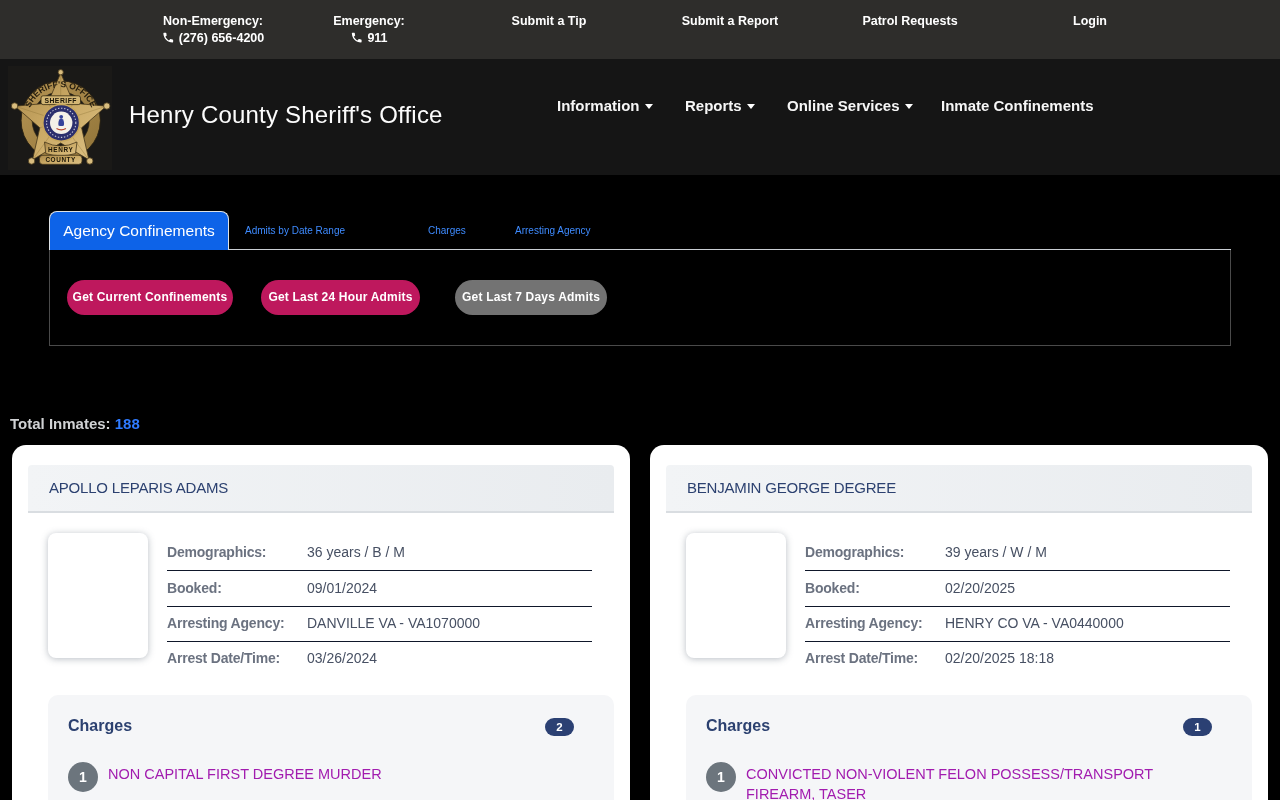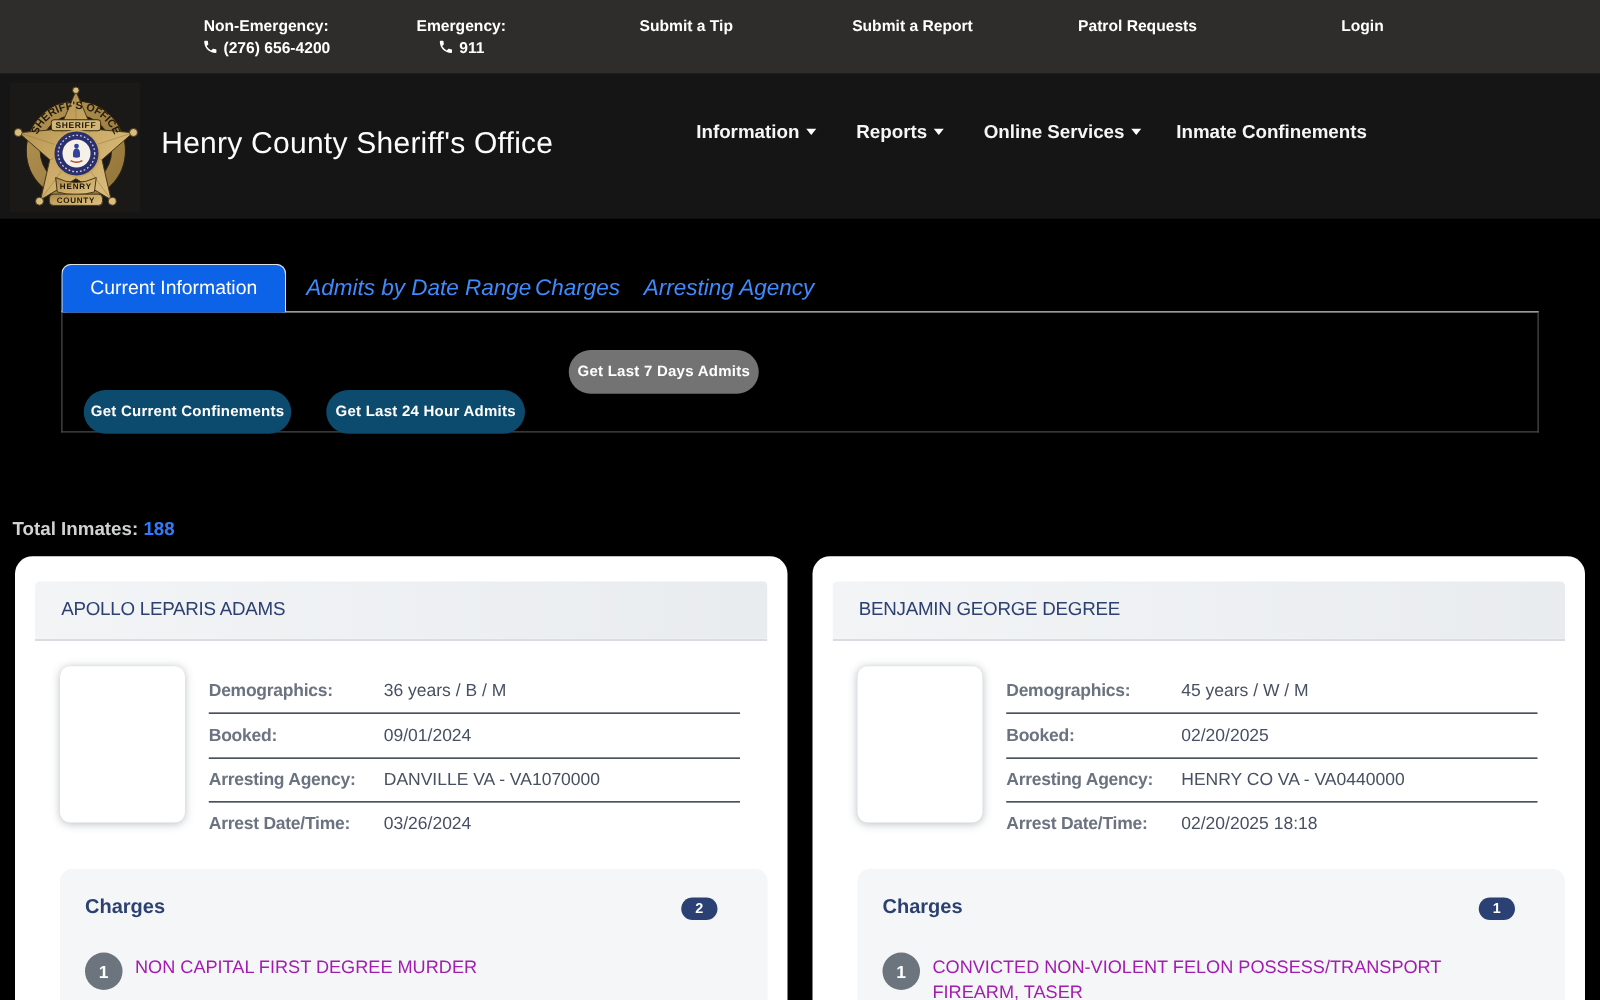--- a/index.html
+++ b/index.html
@@ -18,28 +18,28 @@
 #title { position:absolute; left:129px; top:41.5px; color:#fcfcfc; font-size:24px; font-weight:500; letter-spacing:0.2px; }
 .nav { position:absolute; top:37.5px; color:#f6f6f6; font-size:15px; font-weight:600; white-space:nowrap; }
 .caret { display:inline-block; width:0; height:0; border-left:4.7px solid transparent;
   border-right:4.7px solid transparent; border-top:5px solid #fff; margin-left:5px; vertical-align:2px; }
 
 
 #tabline { position:absolute; left:49px; top:249px; width:1182px; height:1px; background:#c9ced3; }
 #tab-active { position:absolute; left:49px; top:211px; width:180px; height:39px; background:#0d63e8;
   border:1px solid #dee2e6; border-bottom:none; border-radius:8px 8px 0 0;
   color:#fff; font-size:15.5px; text-align:center; line-height:37px; }
-.tablink { position:absolute; top:211px; height:39px; line-height:39px; color:#3e8bff; font-size:18px; white-space:nowrap;font-style:italic; }
+.tablink { position:absolute; top:211px; height:39px; line-height:39px; color:#3e8bff; font-size:10px; white-space:nowrap; }
 
 
 #panel { position:absolute; left:49px; top:250px; width:1182px; height:96px;
   border:1px solid #4a4a4a; border-top:none; }
 .btn { position:absolute; top:280px; height:35px; border-radius:17.5px; color:#fff;
   font-size:12px; font-weight:700; text-align:center; line-height:35px; letter-spacing:0.2px; white-space:nowrap; }
-.btn-blue { background:#0c4a6e;margin-top:32px; }
+.btn-blue { background:#be185d; }
 .btn-green { background:#737373; }
 
 
 #total { position:absolute; left:10px; top:415px; font-size:15px; font-weight:600; color:#d0d2d4; }
 #total b { color:#2f7bff; }
 
 
 .card { position:absolute; top:445px; width:618px; height:420px; background:#fff; border-radius:14px; }
 .chead { position:absolute; left:16px; top:20px; width:586px; height:48px;
   background:linear-gradient(90deg,#f2f4f6 0%,#e9ecef 100%); border-bottom:2px solid #d9dde1; border-radius:4px 4px 0 0;text-decoration:underline; }
@@ -118,21 +118,21 @@
     <text x="52.7" y="96.4" font-size="6.4" font-weight="bold" fill="#1d1708" text-anchor="middle" letter-spacing="0.6">COUNTY</text>
   </svg>
   <div id="title">Henry County Sheriff's Office</div>
   <div class="nav" style="left:557px;">Information<span class="caret"></span></div>
   <div class="nav" style="left:685px;">Reports<span class="caret"></span></div>
   <div class="nav" style="left:787px;">Online Services<span class="caret"></span></div>
   <div class="nav" style="left:941px;">Inmate Confinements</div>
 </div>
 
 <div id="tabline"></div>
-<div id="tab-active">Current Information</div>
+<div id="tab-active">Agency Confinements</div>
 <div class="tablink" style="left:245px;">Admits by Date Range</div>
 <div class="tablink" style="left:428px;">Charges</div>
 <div class="tablink" style="left:515px;">Arresting Agency</div>
 
 <div id="panel"></div>
 <div class="btn btn-blue" style="left:67px;  width:166px;">Get Current Confinements</div>
 <div class="btn btn-blue" style="left:261px; width:159px;">Get Last 24 Hour Admits</div>
 <div class="btn btn-green" style="left:455px; width:152px;">Get Last 7 Days Admits</div>
 
 <div id="total">Total Inmates: <b>188</b></div>
@@ -166,21 +166,21 @@
   </div>
 </div>
 
 <div class="card" style="left:650px;">
   <div class="chead">
       <div class="cname">BENJAMIN GEORGE DEGREE</div>
     </div>
   <div class="photo"></div>
   <div class="drow bl" style="top:90px;">
       <span class="dlab">Demographics:</span>
-      <span class="dval">45 years / W / M</span>
+      <span class="dval">39 years / W / M</span>
     </div>
   <div class="drow bl" style="top:126px;">
       <span class="dlab">Booked:</span>
       <span class="dval">02/20/2025</span>
     </div>
   <div class="drow bl" style="top:161px;">
       <span class="dlab">Arresting Agency:</span>
       <span class="dval">HENRY CO VA - VA0440000</span>
     </div>
   <div class="drow" style="top:196px;">

